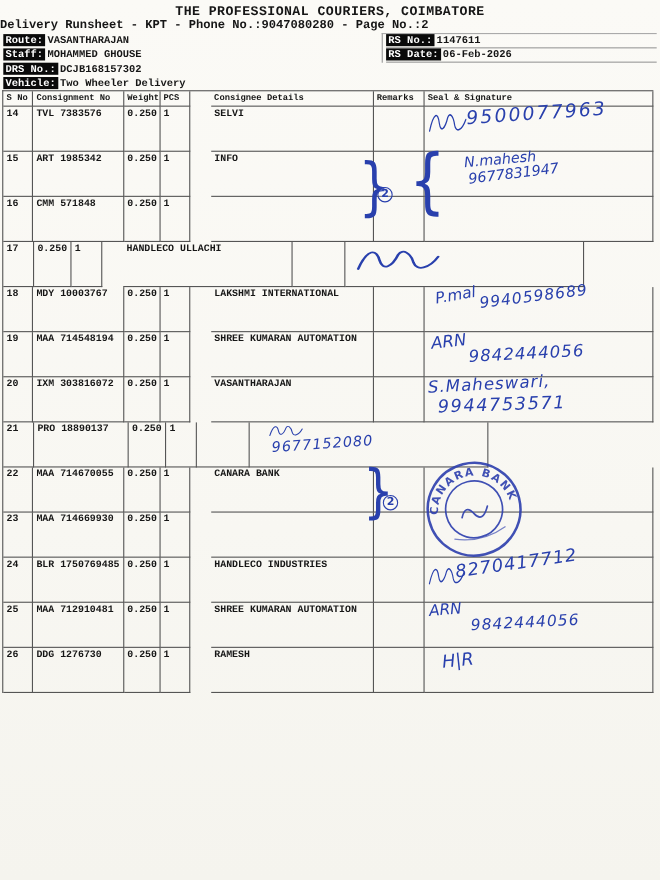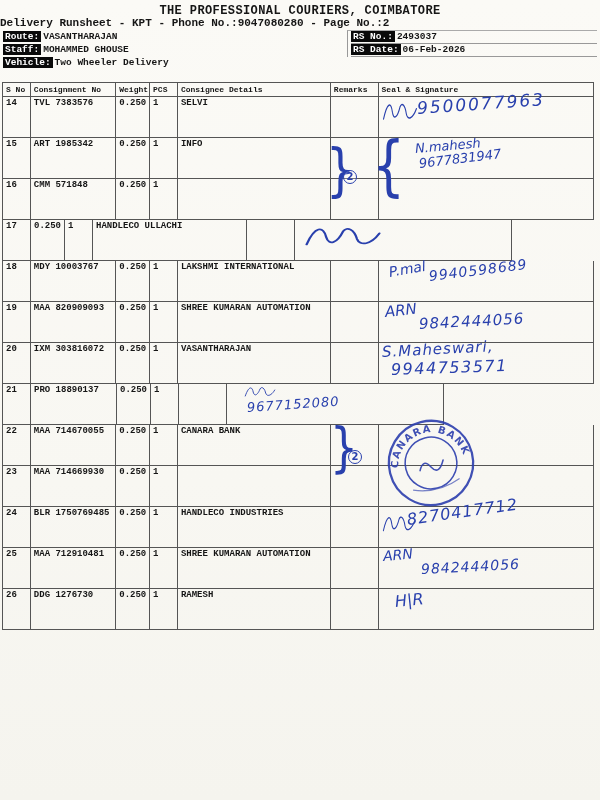--- a/index.html
+++ b/index.html
@@ -25,21 +25,21 @@
 
   .table { position:absolute; left:2px; top:82px; width:592px;
     border-top:1px solid #555; border-left:1px solid #555; }
   .thead, .trow { display:flex; }
   .thead { height:14px; }
   .trow { height:41px; }
   .c { border-right:1px solid #555; border-bottom:1px solid #555;
     padding:1px 2px 0 3px; font-size:9px; font-weight:700; overflow:visible; }
   .h { font-size:8px; padding-top:2px; overflow:hidden; }
   .sno { width:28px; } .consignment { width:86px; } .weight { width:34px; }
-  .pcs { width:28px; } .consignee { width:154px; } .remarks { width:48px; }
+  .pcs { width:28px; } .consignee { width:154px;margin-left:19px; } .remarks { width:48px; }
   .seal { width:217px; position:relative; }
 
   
   .hw { position:absolute; color:#2940ad; font-family:"DejaVu Sans",sans-serif;
     font-style:italic; font-weight:400; white-space:nowrap; transform-origin:left center; }
   .name { font-size:13px; } .phone { font-size:14px; }
   .scribble { display:none; position:absolute; }
   .scribble.show { display:block; }
 
   .r14 .scribble { left:2px; top:3px; width:38px; height:26px; }
@@ -84,27 +84,30 @@
   <div class="subtitle">Delivery Runsheet - KPT - Phone No.:9047080280 - Page No.:2</div>
 
   <div class="info-left">
     <div class="info-line">
       <span class="inv">Route:</span><span class="val">VASANTHARAJAN</span>
     </div>
     <div class="info-line">
       <span class="inv">Staff:</span><span class="val">MOHAMMED GHOUSE</span>
     </div>
     <div class="info-line">
+      <span class="inv">DRS No.:</span><span class="val">DCJB168157302</span>
+    </div>
+    <div class="info-line">
       <span class="inv">Vehicle:</span><span class="val">Two Wheeler Delivery</span>
     </div>
   </div>
 
   <div class="info-right">
     <div class="info-line rsline">
-      <span class="inv">RS No.:</span><span class="val">2493037</span>
+      <span class="inv">RS No.:</span><span class="val">1147611</span>
     </div>
     <div class="info-line rsline">
       <span class="inv">RS Date:</span><span class="val">06-Feb-2026</span>
     </div>
   </div>
 
   <div class="table">
     <div class="thead">
       <div class="c h sno">S No</div>
       <div class="c h consignment">Consignment No</div>
@@ -178,21 +181,21 @@
     <div class="c consignee">LAKSHMI INTERNATIONAL</div>
     <div class="c remarks"></div>
     <div class="c seal">
 
       <span class="hw name">P.mal</span>
       <span class="hw phone">9940598689</span>
     </div>
   </div>
         <div class="trow r19">
     <div class="c sno">19</div>
-    <div class="c consignment">MAA 820909093</div>
+    <div class="c consignment">MAA 714548194</div>
     <div class="c weight">0.250</div>
     <div class="c pcs">1</div>
     <div class="c consignee">SHREE KUMARAN AUTOMATION</div>
     <div class="c remarks"></div>
     <div class="c seal">
 
       <span class="hw name">ARN</span>
       <span class="hw phone">9842444056</span>
     </div>
   </div>

